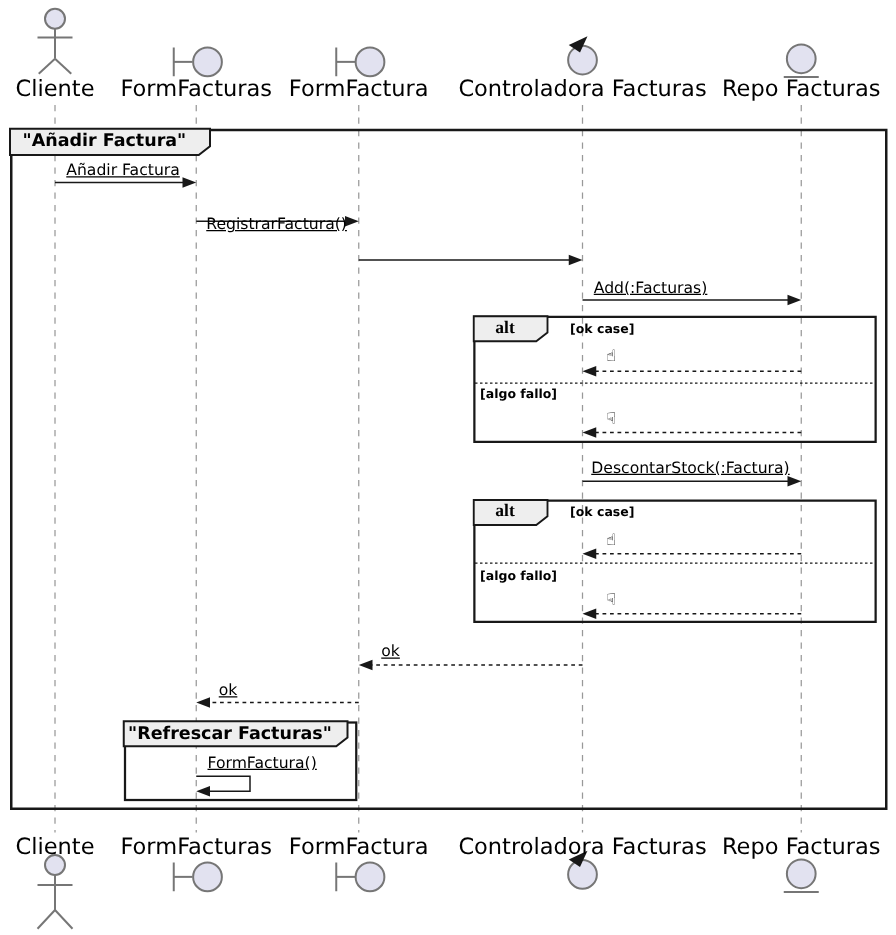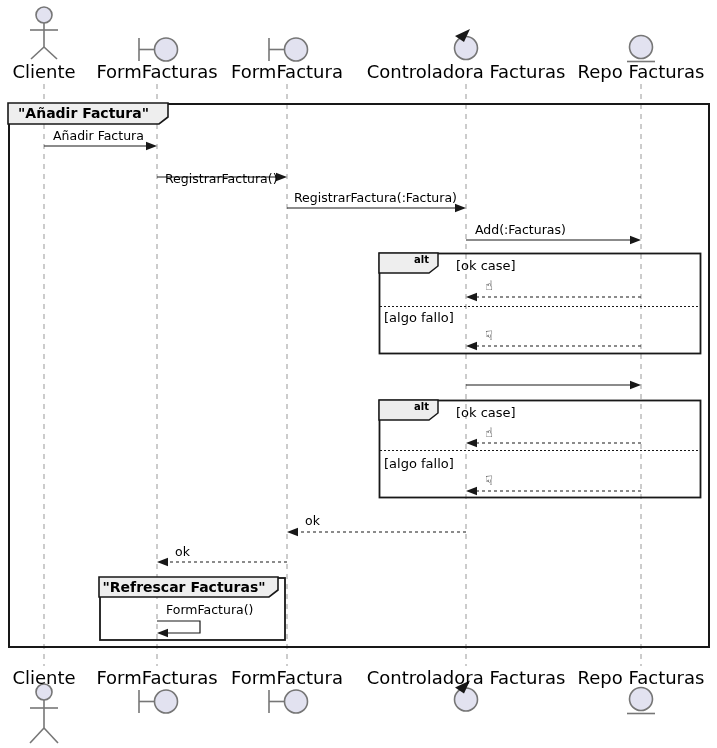--- a/index.html
+++ b/index.html
@@ -4,24 +4,24 @@
 <style>
   html,body{margin:0;padding:0;background:#ffffff;}
   .canvas{
     position:relative;width:717px;height:748px;background:#ffffff;
     font-family:"DejaVu Sans","Liberation Sans",sans-serif;color:#000;
     overflow:hidden;
   }
   .canvas svg{position:absolute;left:0;top:0;}
   .abs{position:absolute;white-space:nowrap;line-height:1.25;}
   .plabel{font-size:18px;transform:translateX(-50%);}
-  .mlabel{font-size:12.5px;}
+  .mlabel{font-size:12.5px;text-decoration:underline;}
   .glyph{font-size:13px;}
-  .guard{font-size:13px;font-weight:normal;}
-  .optitle{font-size:10px;font-weight:bold;text-align:right;}
+  .guard{font-size:10px;font-weight:bold;}
+  .optitle{font-size:14px;font-weight:bold;text-align:center;font-family:Liberation Serif, serif;}
   .ftitle{font-size:14px;font-weight:bold;text-align:center;}
 </style>
 </head>
 <body>
 
 <div class="canvas">
 
 <svg width="717" height="748" viewBox="0 0 717 748">
 
   <g stroke="#999999" stroke-width="1" stroke-dasharray="5,5">
@@ -141,22 +141,22 @@
   <div class="abs plabel" style="left:44px;top:61px">Cliente</div>
   <div class="abs plabel" style="left:157px;top:61px">FormFacturas</div>
   <div class="abs plabel" style="left:287px;top:61px">FormFactura</div>
   <div class="abs plabel" style="left:466px;top:61px">Controladora Facturas</div>
   <div class="abs plabel" style="left:641px;top:61px">Repo Facturas</div>
 
   <div class="abs ftitle" style="left:8px;top:104px;width:151px;height:19px;line-height:19px">"Añadir Factura"</div>
 
   <div class="abs mlabel" style="left:53px;top:128px">Añadir Factura</div>
   <div class="abs mlabel" style="left:165px;top:171px">RegistrarFactura()</div>
-  <div class="abs mlabel" style="left:294px;top:190px">RegistrarFactura(:Factura)</div>
   <div class="abs mlabel" style="left:475px;top:222px">Add(:Facturas)</div>
+  <div class="abs mlabel" style="left:473px;top:366px">DescontarStock(:Factura)</div>
   <div class="abs mlabel" style="left:305px;top:513px">ok</div>
   <div class="abs mlabel" style="left:175px;top:544px">ok</div>
   <div class="abs mlabel" style="left:166px;top:602px">FormFactura()</div>
 
   <div class="abs optitle" style="left:379px;top:254px;width:50px">alt</div>
   <div class="abs guard" style="left:456px;top:258px">[ok case]</div>
   <div class="abs guard" style="left:384px;top:310px">[algo fallo]</div>
   <div class="abs glyph" style="left:485px;top:278px">☝</div>
   <div class="abs glyph" style="left:485px;top:328px">☟</div>
 

